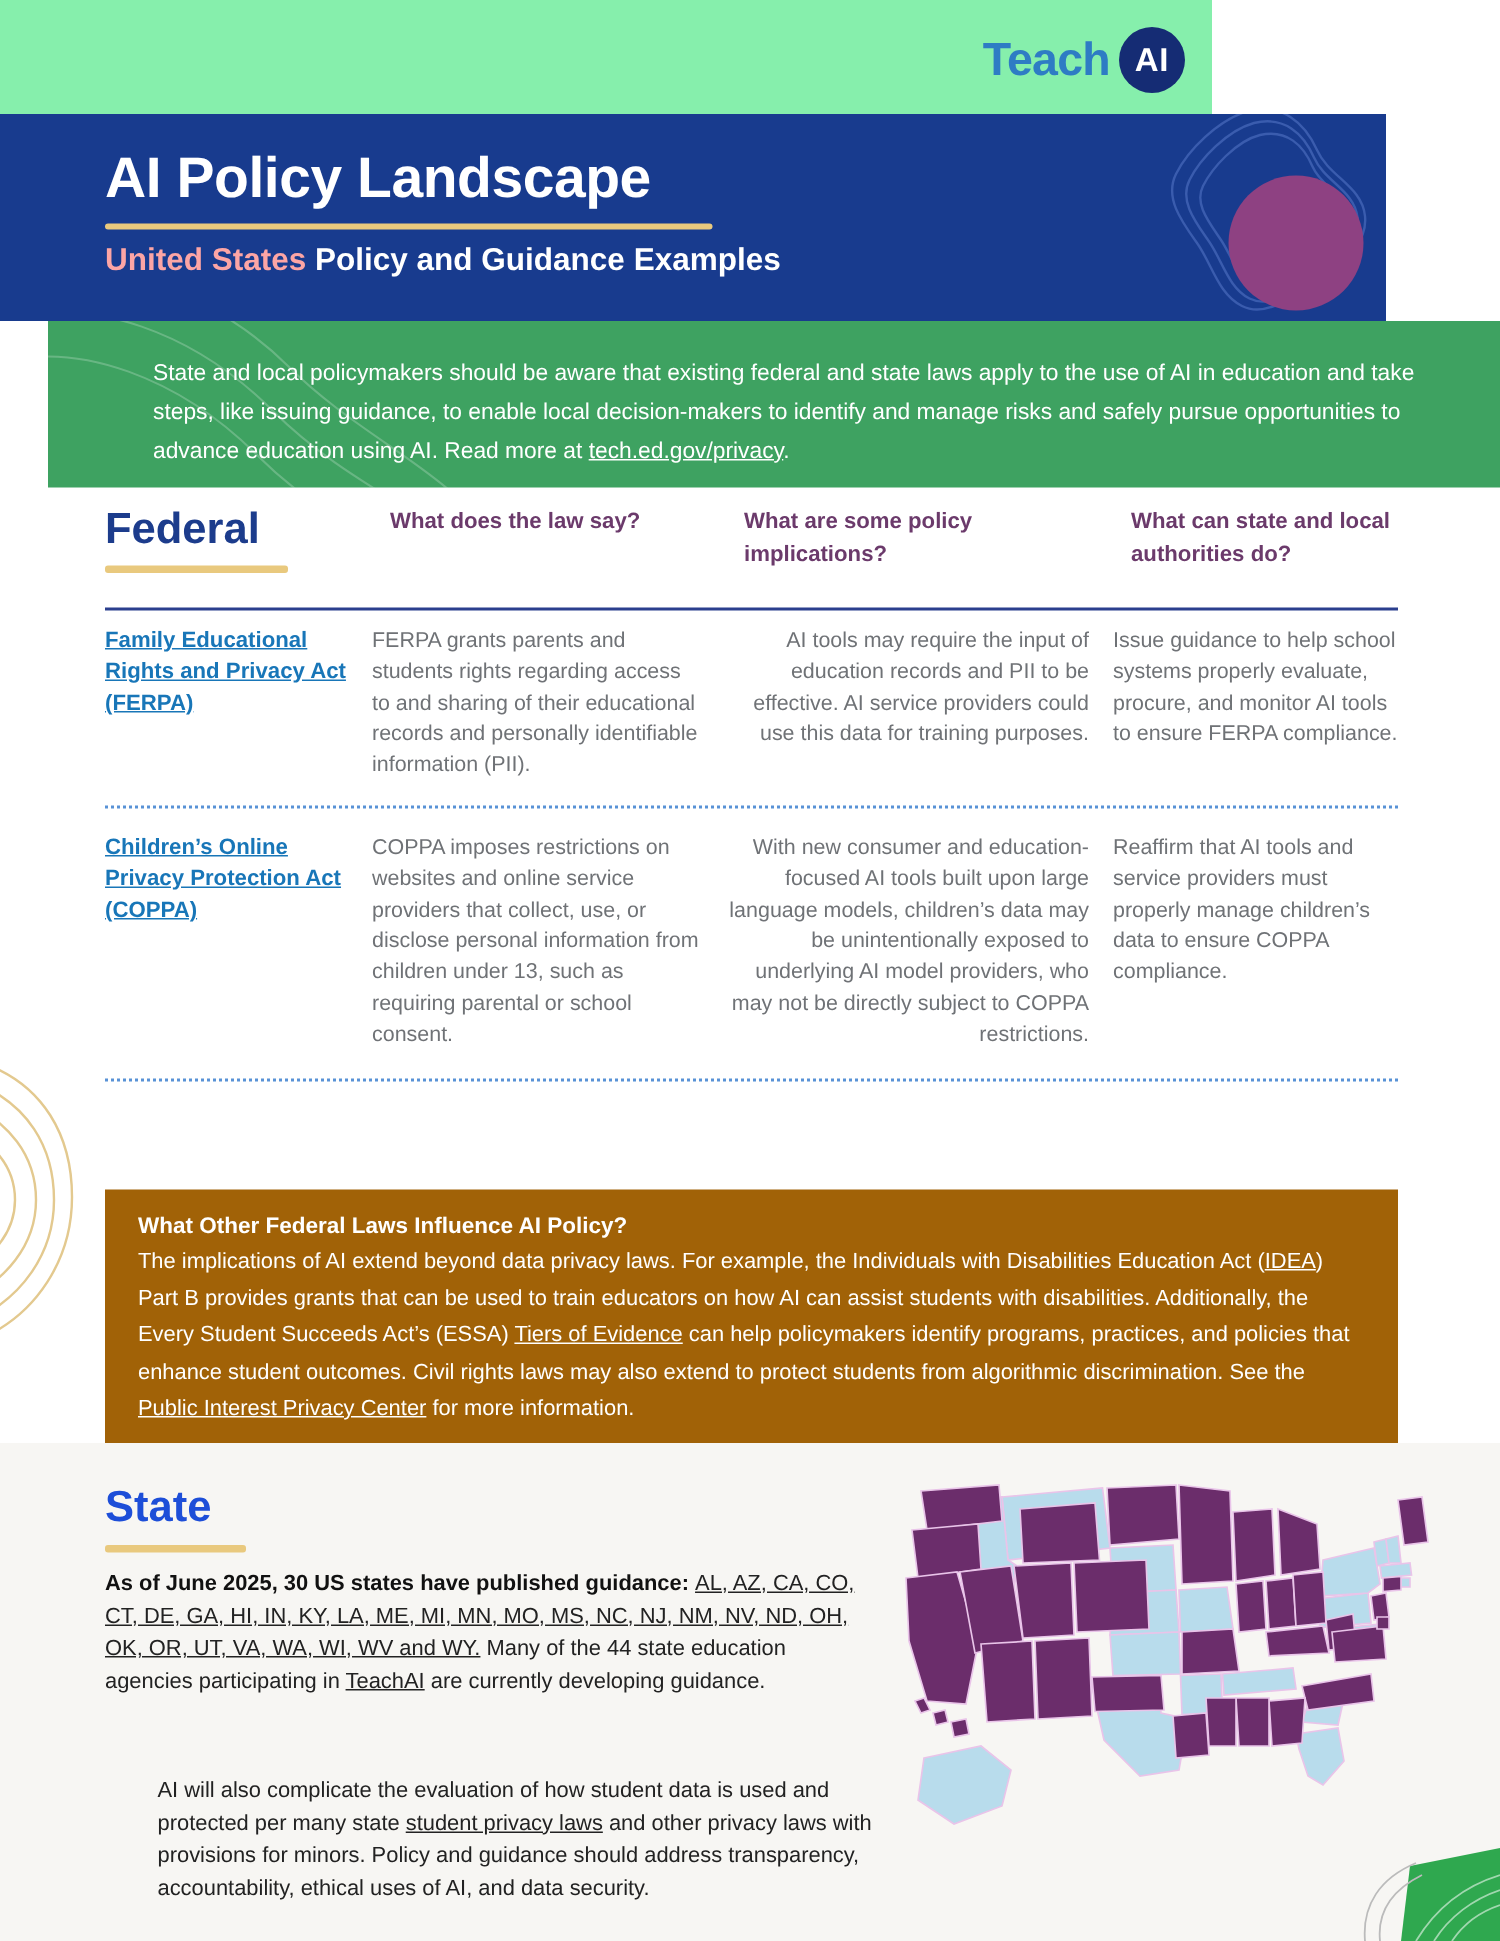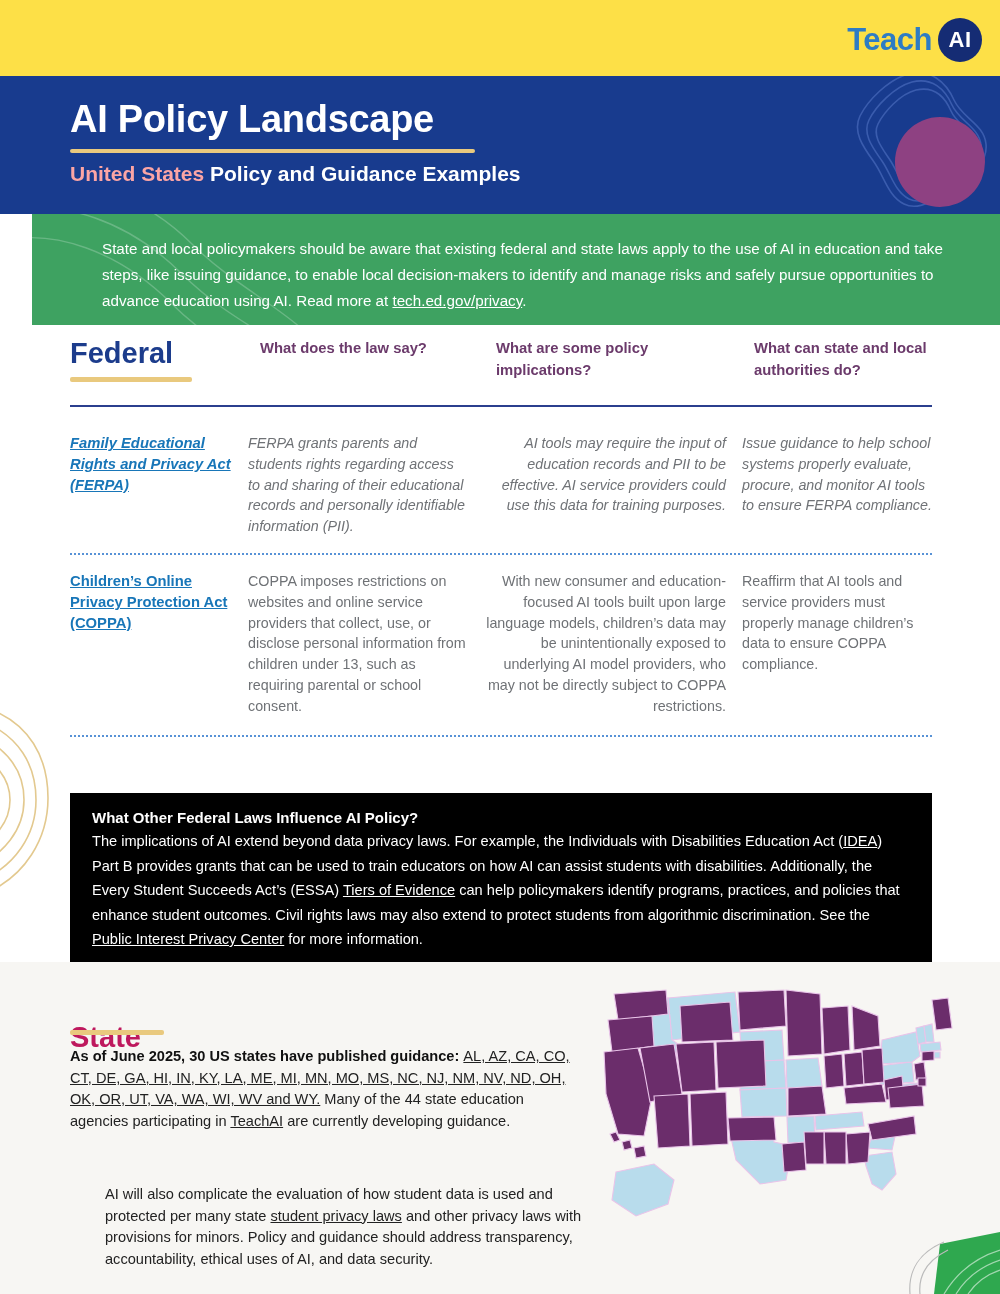--- a/index.html
+++ b/index.html
@@ -6,41 +6,41 @@
   html, body {
     width: 1000px; height: 1294px;
     font-family: "Liberation Sans", sans-serif;
     background: #ffffff;
     overflow: hidden;
   }
   .page { position: relative; width: 1000px; height: 1294px; overflow: hidden; background:#ffffff; }
 
   
   .logobar {
-    position: absolute; top: 0; left: 0; width: 1000px; height: 76px;
-    background: #fde047;
+    position: absolute; top: 0; left: 0; width: 808px; height: 76px;
+    background: #86efac;
   }
   .logo {
     position: absolute; right: 18px; top: 18px;
     display: flex; align-items: center; gap: 6px;
   }
   .logo-teach {
     font-size: 31px; font-weight: bold; color: #2E7CC4; letter-spacing: -0.5px;
   }
   .logo-badge {
     width: 44px; height: 44px; border-radius: 50%;
     background: #152C74; color: #fff;
     font-size: 22px; font-weight: bold;
     display: flex; align-items: center; justify-content: center;
     letter-spacing: 0.5px;
   }
 
   
   .header {
-    position: absolute; top: 76px; left: 0; width: 1000px; height: 138px;
+    position: absolute; top: 76px; left: 0; width: 924px; height: 138px;
     background: #183B8E; overflow: hidden;
   }
   .header-deco { position: absolute; right: 10px; top: -10px; width: 140px; height: 150px; opacity: 1; }
   .header-inner { position: absolute; left: 70px; top: 22px; }
   .h-title {
     font-size: 38px; font-weight: bold; color: #ffffff; letter-spacing: -0.3px;
     display: inline-block; padding-bottom: 6px;
   }
   .h-rule { width: 405px; height: 4px; background: #E9C97E; border-radius: 2px; margin-top: 2px; margin-bottom: 9px; }
   .h-sub { font-size: 21px; font-weight: bold; color: #ffffff; }
@@ -87,32 +87,32 @@
     text-decoration: underline; display: inline-block;
   }
   .dotted {
     position: relative; margin: 0 68px 0 70px; height: 2px;
     border-top: 2px dotted #3C7FD0; opacity: .85;
   }
 
   
   .callout {
     position: absolute; top: 793px; left: 70px; width: 862px;
-    background: #000000; color: #ffffff; padding: 16px 22px 18px 22px;
+    background: #a16207; color: #ffffff; padding: 16px 22px 18px 22px;
   }
   .callout h3 { font-size: 15px; font-weight: bold; margin-bottom: 3px; }
   .callout p { font-size: 14.6px; line-height: 24.5px; }
   .callout a { color: #ffffff; text-decoration: underline; }
 
   
   .state-sec {
     position: absolute; top: 962px; left: 0; width: 1000px; height: 332px;
     background: #F7F6F3; overflow: hidden;
   }
-  .st-title { position: absolute; left: 70px; top: 27px; font-size: 29px; font-weight: bold; color: #be185d; margin-top: 32px; }
+  .st-title { position: absolute; left: 70px; top: 27px; font-size: 29px; font-weight: bold; color: #1d4ed8; }
   .st-rule { position: absolute; left: 70px; top: 68px; width: 94px; height: 5px; background: #E9C97E; border-radius: 2px; }
   .st-p1 { position: absolute; left: 70px; top: 84px; width: 500px; font-size: 14.6px; line-height: 21.5px; color: #222; }
   .st-p1 b { color: #111; }
   .st-p1 a, .st-p2 a { color: #222; text-decoration: underline; }
   .st-p2 { position: absolute; left: 70px; top: 222px; width: 500px; font-size: 14.6px; line-height: 21.5px; color: #222; margin-left: 35px; }
   .map { position: absolute; left: 596px; top: 22px; width: 370px; height: 270px; }
   .green-corner { position: absolute; right: 0; bottom: 0; width: 96px; height: 64px; overflow: hidden; }
 </style>
 </head>
 <body>
@@ -160,21 +160,21 @@
   <div class="federal">
     <div class="fed-head">
       <div class="fed-title">Federal</div>
       <div class="fed-title-rule"></div>
       <div class="colhead c2">What does the law say?</div>
       <div class="colhead c3">What are some policy implications?</div>
       <div class="colhead c4">What can state and local authorities do?</div>
       <div class="fed-rule"></div>
     </div>
 
-    <div class="row" style="padding-top:26px;padding-bottom:16px;font-style:italic;">
+    <div class="row" style="padding-top:10px;padding-bottom:16px;">
       <div class="row-grid">
         <div class="cell k1">
           <a class="lawlink" href="#">Family Educational Rights and Privacy Act (FERPA)</a>
         </div>
         <div class="cell k2">FERPA grants parents and students rights regarding access to and sharing of their educational records and personally identifiable information (PII).</div>
         <div class="cell k3">AI tools may require the input of education records and PII to be effective. AI service providers could use this data for training purposes.</div>
         <div class="cell k4">Issue guidance to help school systems properly evaluate, procure, and monitor AI tools to ensure FERPA compliance.</div>
       </div>
     </div>
 

